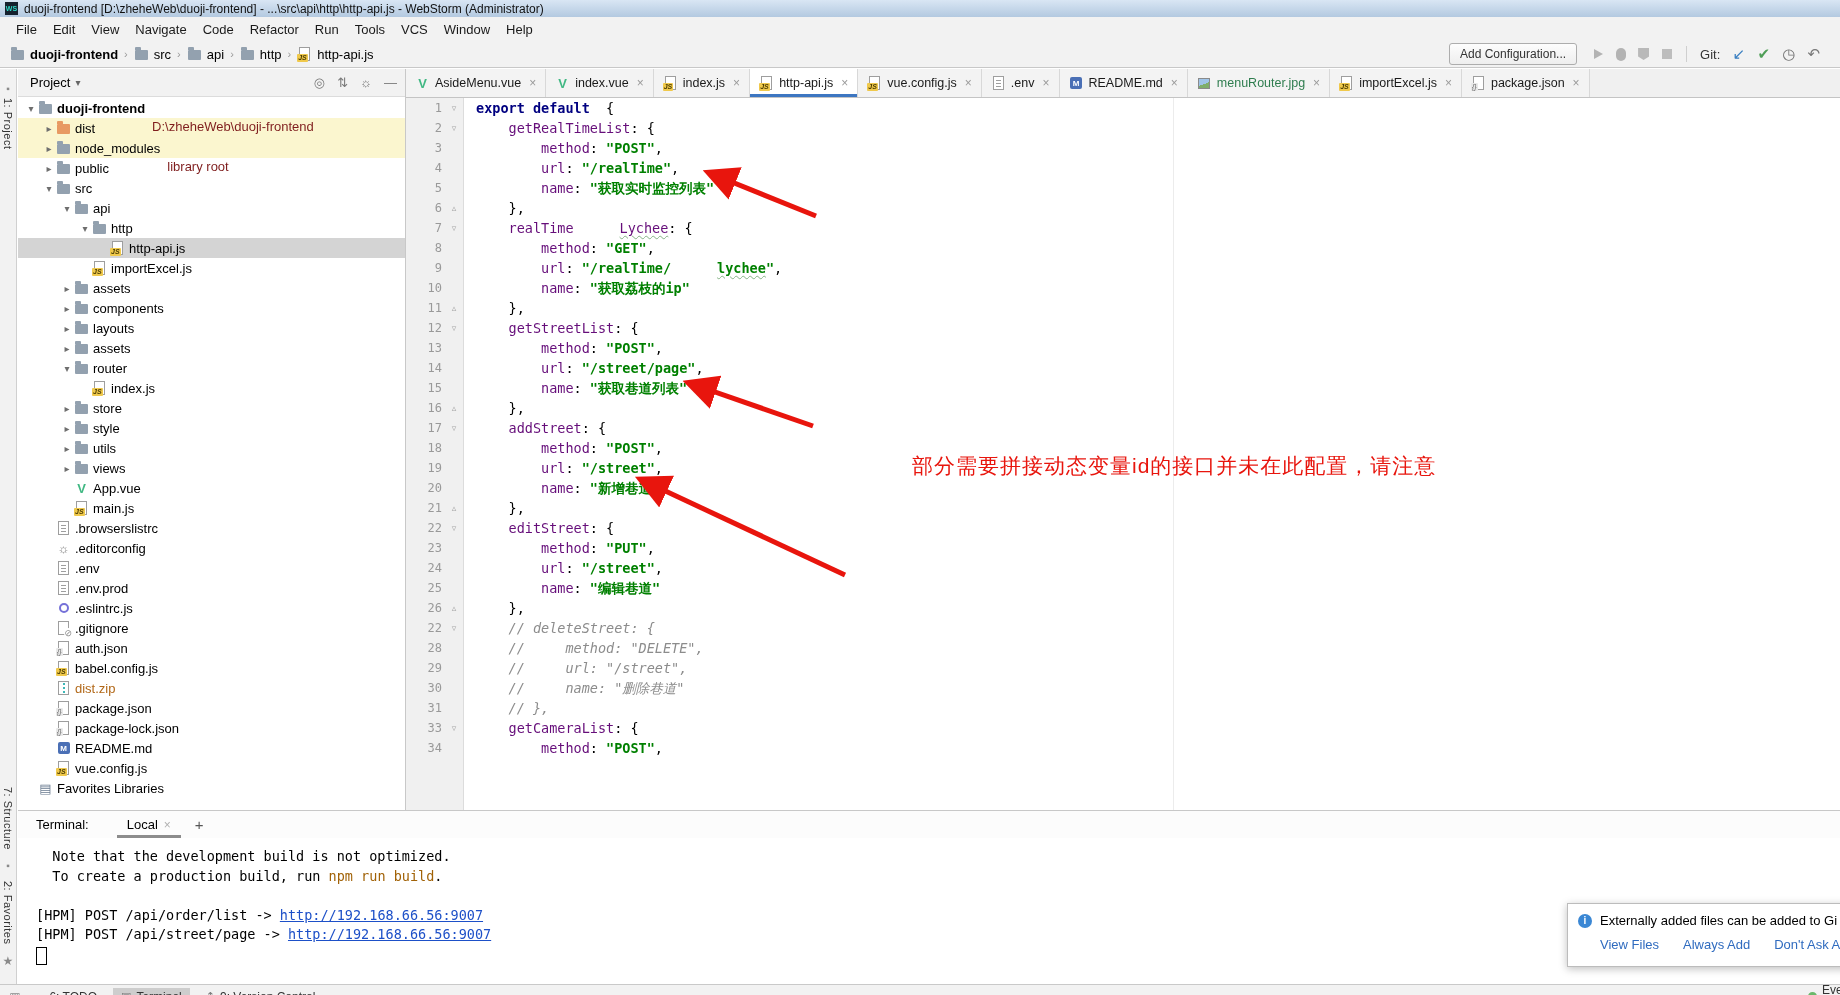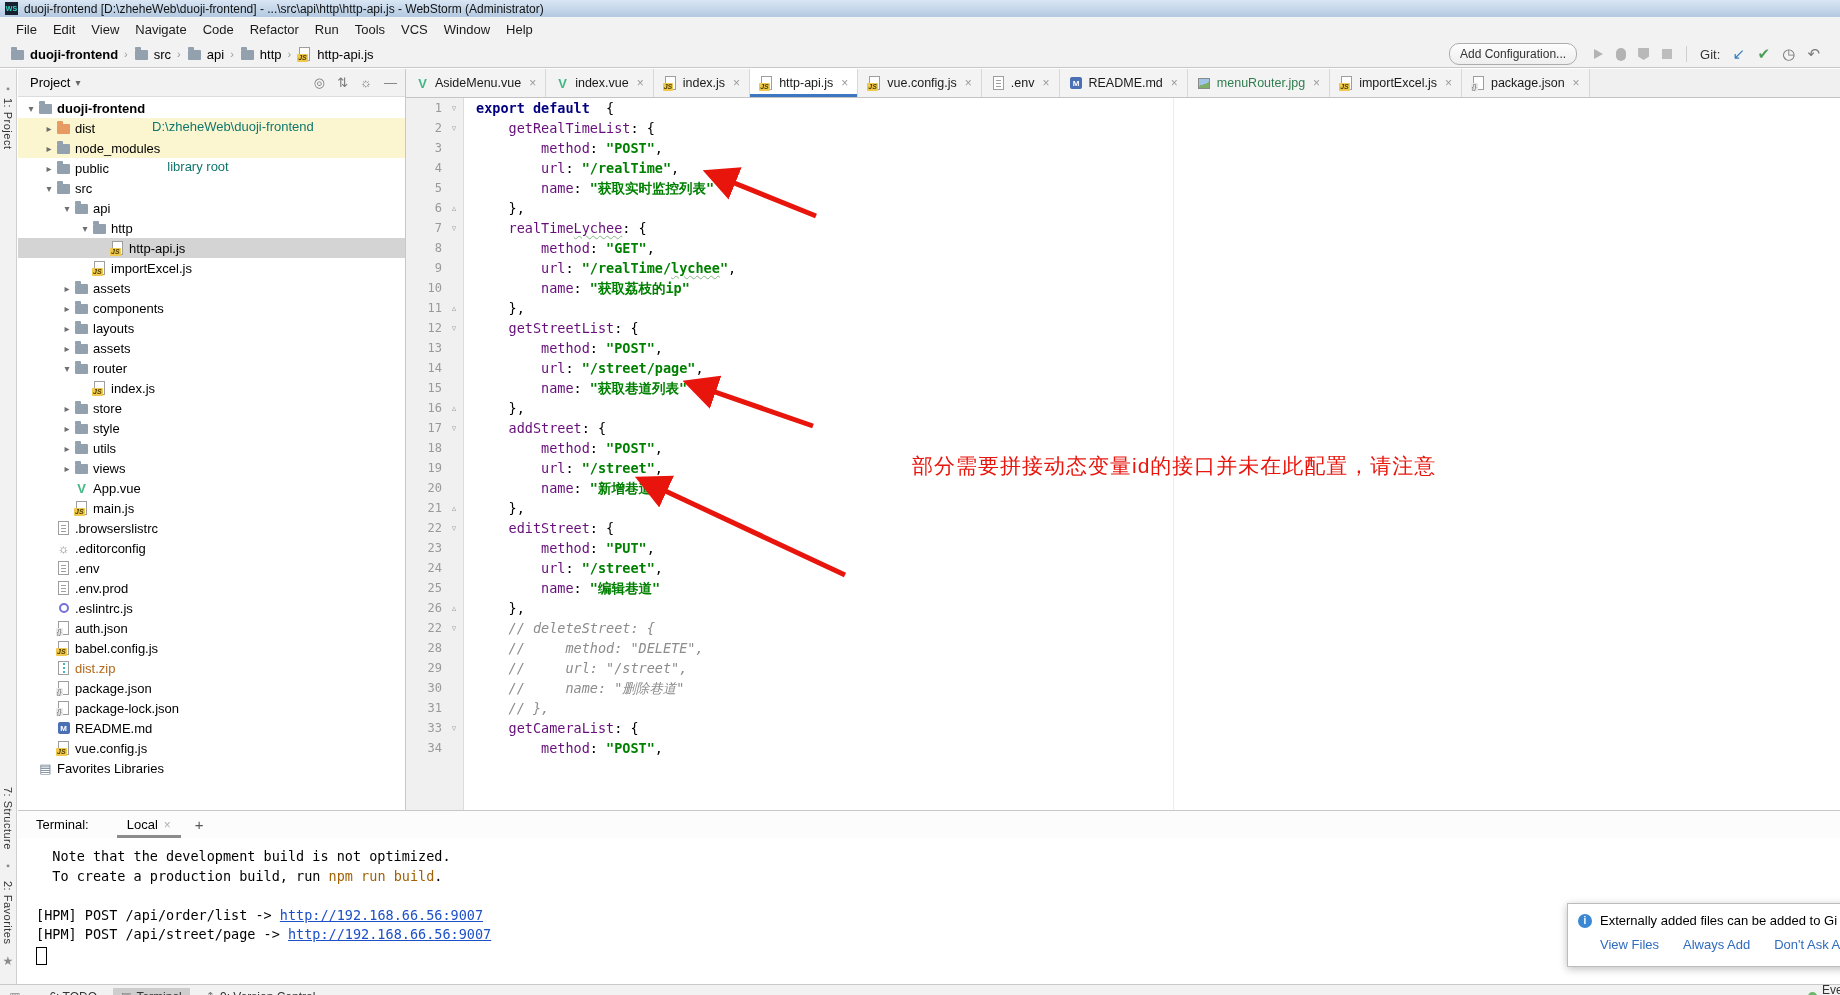--- a/index.html
+++ b/index.html
@@ -14,21 +14,21 @@
   .menubar{position:absolute;left:0;top:17px;width:100%;height:24px;background:#f2f2f2;
     display:flex;align-items:center;padding-left:8px;box-sizing:border-box;}
   .menu-item{font-size:13px;padding:0 8px;color:#1a1a1a;}
   .toolbar{position:absolute;left:0;top:41px;width:100%;height:27px;background:#f2f2f2;
     border-bottom:1px solid #c8c8c8;box-sizing:border-box;}
   .crumbs{position:absolute;left:10px;top:0;height:26px;display:flex;align-items:center;font-size:13px;}
   .crumb{display:flex;align-items:center;gap:5px;}
   .crumb-sep{color:#9a9a9a;margin:0 6px;font-size:11px;}
   .tb-right{position:absolute;left:1449px;top:0;height:26px;display:flex;align-items:center;}
   .addcfg{height:20px;padding:0 10px;font-size:12px;color:#333;background:linear-gradient(#fdfdfd,#eee);
-    border:1px solid #adadad;border-radius:10px;display:flex;align-items:center;}
+    border:1px solid #adadad;border-radius:3px;display:flex;align-items:center;}
   .play-tri{width:0;height:0;border-left:9px solid #b3b3b3;border-top:5.5px solid transparent;
     border-bottom:5.5px solid transparent;margin:0 7px;}
   .bug-ico{width:10px;height:13px;background:#b3b3b3;border-radius:5px;margin:0 6px;}
   .cov-ico{width:11px;height:12px;background:#b9b9b9;margin:0 6px;clip-path:polygon(0 0,100% 0,100% 70%,50% 100%,0 70%);}
   .stop-ico{width:10px;height:10px;background:#bdbdbd;margin:0 7px;}
   .tbsep{width:1px;height:16px;background:#cfcfcf;margin:0 7px;}
   .git-label{font-size:13px;color:#333;margin:0 6px;}
   .git-ico{font-size:15px;width:25px;text-align:center;}
   
   .stripe{position:absolute;left:0;top:69px;width:17px;height:915px;background:#f2f2f2;
@@ -43,21 +43,21 @@
   .pp-head{height:28px;background:#f2f2f2;border-bottom:1px solid #dcdcdc;display:flex;
     align-items:center;font-size:13px;padding-left:12px;box-sizing:border-box;}
   .pp-caret{color:#666;font-size:10px;margin-left:5px;}
   .pp-icons{position:absolute;right:8px;display:flex;gap:12px;color:#7a7a7a;font-size:13px;}
   .tree{padding-top:1px;}
   .trow{height:20px;display:flex;align-items:center;font-size:13px;white-space:nowrap;}
   .trow.sel{background:#d4d4d4;}
   .trow.ybg{background:#fbf6cf;}
   .chev{width:14px;flex:none;color:#6e6e6e;font-size:10px;text-align:center;}
   .tlabel{margin-left:4px;}
-  .textra{margin-left:7px;color:#0f766e;margin-top:37px;}
+  .textra{margin-left:7px;color:#7f1d1d;margin-top:37px;}
   
   .ic{display:inline-flex;width:15px;height:15px;flex:none;align-items:center;justify-content:center;position:relative;}
   .fold-ic{width:13px;height:10px;background:#93a1af;border-radius:1px;position:relative;margin-top:2px;}
   .fold-ic::before{content:"";position:absolute;left:0;top:-3px;width:6px;height:3px;background:inherit;border-radius:1px 1px 0 0;}
   .fold-ic.org{background:#e89a63;}
   .doc{width:11px;height:14px;border:1px solid #9e9e9e;background:#fff;box-sizing:border-box;position:relative;}
   .doc .badge{position:absolute;left:-3px;bottom:-2px;font-size:7px;line-height:8px;font-weight:bold;
     background:#f0c94c;color:#4a3c00;padding:0 1px;border-radius:1px;font-family:"Liberation Sans",sans-serif;}
   .doc.lines::after{content:"";position:absolute;left:2px;right:2px;top:3px;height:7px;
     background:repeating-linear-gradient(#9e9e9e 0 1px,transparent 1px 3px);}
@@ -86,21 +86,21 @@
   .cl{position:relative;height:20px;line-height:20px;}
   .ln{position:absolute;left:0;top:0;width:36px;text-align:right;color:#999;font-size:12px;
     font-family:"DejaVu Sans Mono",monospace;}
   .fold{position:absolute;left:42px;top:0;width:12px;text-align:center;color:#a8a8a8;font-size:9px;}
   .ct{margin-left:70px;font-family:"DejaVu Sans Mono",monospace;font-size:13.5px;white-space:pre;}
   .k{color:#000080;font-weight:bold;}
   .p{color:#660e7a;}
   .s{color:#008000;font-weight:bold;}
   .c{color:#8c8c8c;font-style:italic;}
   .n{color:#000;}
-  .w{text-decoration:underline wavy #86b386;text-underline-offset:2px;text-decoration-thickness:1px;}
+  .w{text-decoration:underline wavy #86b386;text-underline-offset:2px;text-decoration-thickness:1px;margin-left:46px;}
   
   .overlay{position:absolute;left:0;top:0;z-index:50;pointer-events:none;}
   .red-note{position:absolute;left:912px;top:452px;z-index:51;color:#e8150d;font-size:21px;
     letter-spacing:1px;font-weight:500;white-space:nowrap;}
   
   .terminal{position:absolute;left:18px;top:810px;right:0;height:174px;background:#fff;
     border-top:1px solid #c8c8c8;box-sizing:border-box;}
   .term-head{height:27px;display:flex;align-items:center;font-size:13px;background:#fcfcfc;padding-left:18px;}
   .term-tab{margin-left:28px;display:flex;align-items:center;gap:6px;height:100%;
     box-shadow:inset 0 -3px 0 #8c8c8c;padding:0 10px;}
@@ -418,20 +418,27 @@
           <span class="doc lines"></span>
         </span>
         <span class="tlabel">.env.prod</span>
       </div>
       <div class="trow" style="padding-left: 24px;">
         <span class="chev"></span>
         <span class="ic">
           <span class="eslic"></span>
         </span>
         <span class="tlabel">.eslintrc.js</span>
+      </div>
+      <div class="trow" style="padding-left: 24px;">
+        <span class="chev"></span>
+        <span class="ic">
+          <span class="doc ign"></span>
+        </span>
+        <span class="tlabel">.gitignore</span>
       </div>
       <div class="trow" style="padding-left: 24px;">
         <span class="chev"></span>
         <span class="ic">
           <span class="doc">
             <i class="jbadge">{}</i>
           </span>
         </span>
         <span class="tlabel">auth.json</span>
       </div>

